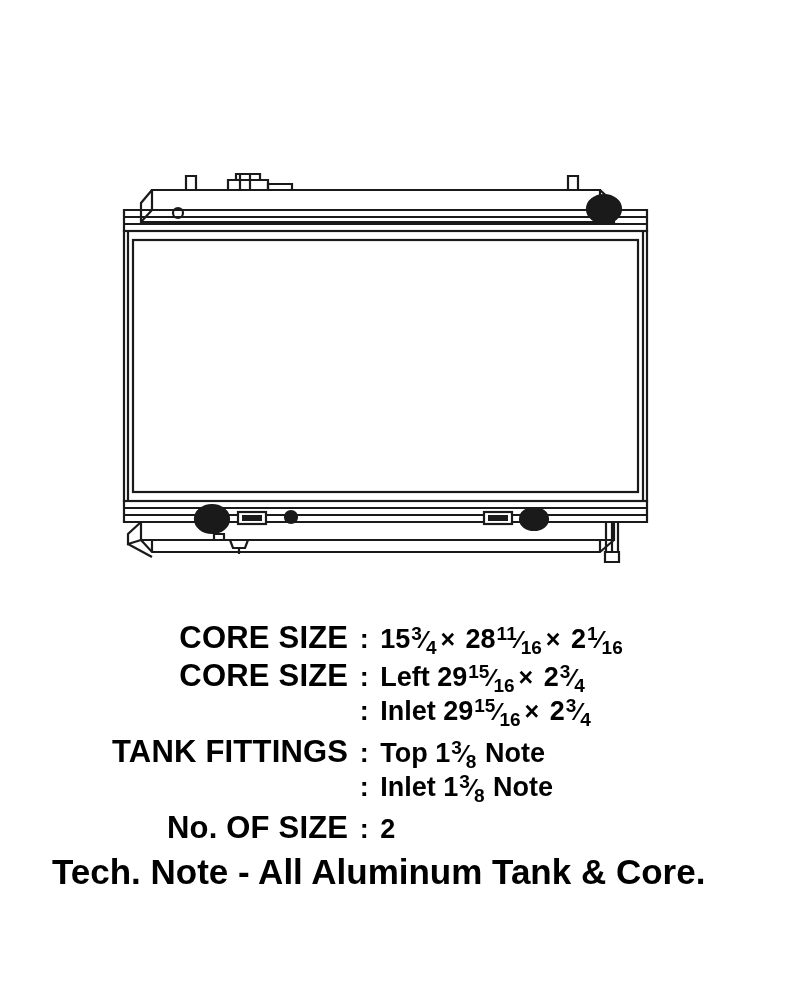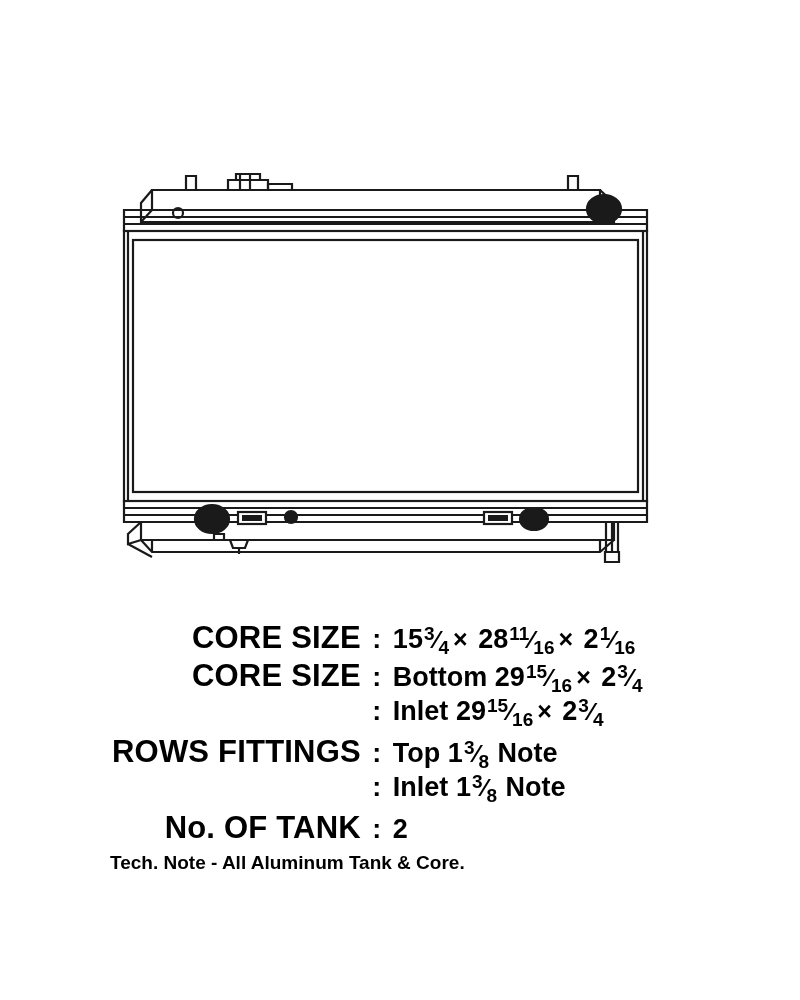--- a/index.html
+++ b/index.html
@@ -83,24 +83,24 @@
   .frac .den {
     font-size: 19px;
     position: relative;
     top: 6px;
   }
   .times {
     font-size: 25px;
     padding: 0 3px;
   }
   .tech-note {
-    font-size: 19px;
+    font-size: 35px;
     font-weight: bold;
     font-family: "Liberation Sans", sans-serif;
-    margin-left: 110px;
+    margin-left: 52px;
     margin-top: 4px;
     white-space: nowrap;
   }
 </style>
 </head>
 <body>
 
 <div id="diagram-area">
   <svg width="800" height="600" viewBox="0 0 800 600">
     <g fill="none" stroke="#1a1a1a" stroke-width="2.2" stroke-linejoin="miter" stroke-linecap="butt">
@@ -210,38 +210,38 @@
   <table class="specs">
     <tbody id="spec-rows">
         <tr>
           <td class="label right-align">CORE SIZE</td>
           <td class="colon">:</td>
           <td class="value"><span>15</span><span class="frac"><span class="num">3</span><span class="slash">⁄</span><span class="den">4</span></span><span class="times">×</span><span> 28</span><span class="frac"><span class="num">11</span><span class="slash">⁄</span><span class="den">16</span></span><span class="times">×</span><span> 2</span><span class="frac"><span class="num">1</span><span class="slash">⁄</span><span class="den">16</span></span></td>
         </tr>
         <tr>
           <td class="label right-align">CORE SIZE</td>
           <td class="colon">:</td>
-          <td class="value"><span>Bottom</span><span> 29</span><span class="frac"><span class="num">15</span><span class="slash">⁄</span><span class="den">16</span></span><span class="times">×</span><span> 2</span><span class="frac"><span class="num">3</span><span class="slash">⁄</span><span class="den">4</span></span></td>
+          <td class="value"><span>Left</span><span> 29</span><span class="frac"><span class="num">15</span><span class="slash">⁄</span><span class="den">16</span></span><span class="times">×</span><span> 2</span><span class="frac"><span class="num">3</span><span class="slash">⁄</span><span class="den">4</span></span></td>
         </tr>
         <tr>
           <td class="label right-align"></td>
           <td class="colon">:</td>
           <td class="value"><span>Inlet</span><span> 29</span><span class="frac"><span class="num">15</span><span class="slash">⁄</span><span class="den">16</span></span><span class="times">×</span><span> 2</span><span class="frac"><span class="num">3</span><span class="slash">⁄</span><span class="den">4</span></span></td>
         </tr>
         <tr>
-          <td class="label right-align">ROWS FITTINGS</td>
+          <td class="label right-align">TANK FITTINGS</td>
           <td class="colon">:</td>
           <td class="value"><span>Top</span><span> 1</span><span class="frac"><span class="num">3</span><span class="slash">⁄</span><span class="den">8</span></span><span> Note</span></td>
         </tr>
         <tr>
           <td class="label right-align"></td>
           <td class="colon">:</td>
           <td class="value"><span>Inlet</span><span> 1</span><span class="frac"><span class="num">3</span><span class="slash">⁄</span><span class="den">8</span></span><span> Note</span></td>
         </tr>
         <tr>
-          <td class="label right-align">No. OF TANK</td>
+          <td class="label right-align">No. OF SIZE</td>
           <td class="colon">:</td>
           <td class="value"><span>2</span></td>
         </tr>
       </tbody>
   </table>
   <div class="tech-note">Tech. Note - All Aluminum Tank &amp; Core.</div>
 </div>
 
 </body></html>

